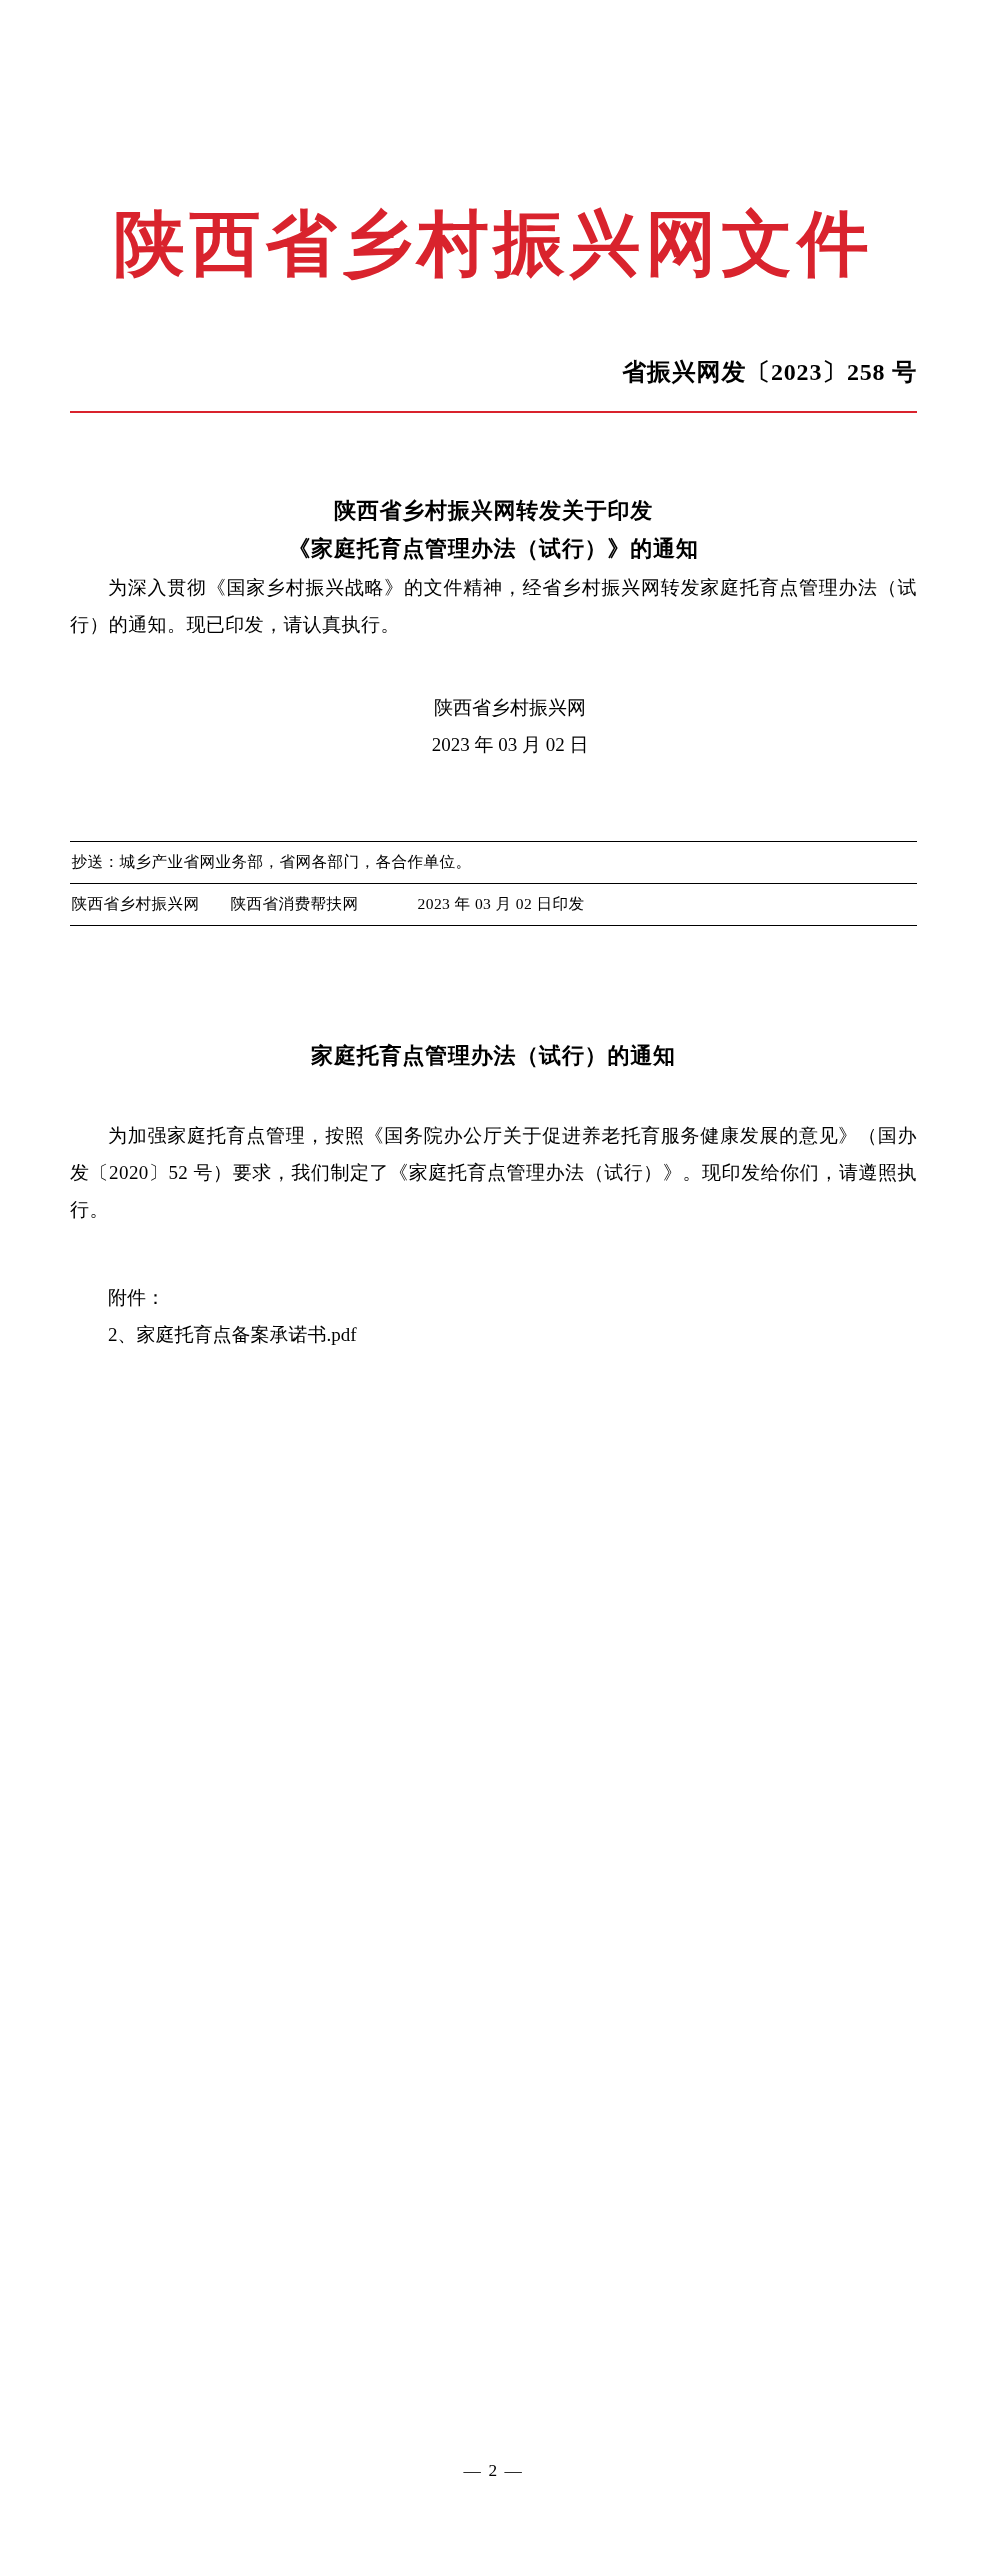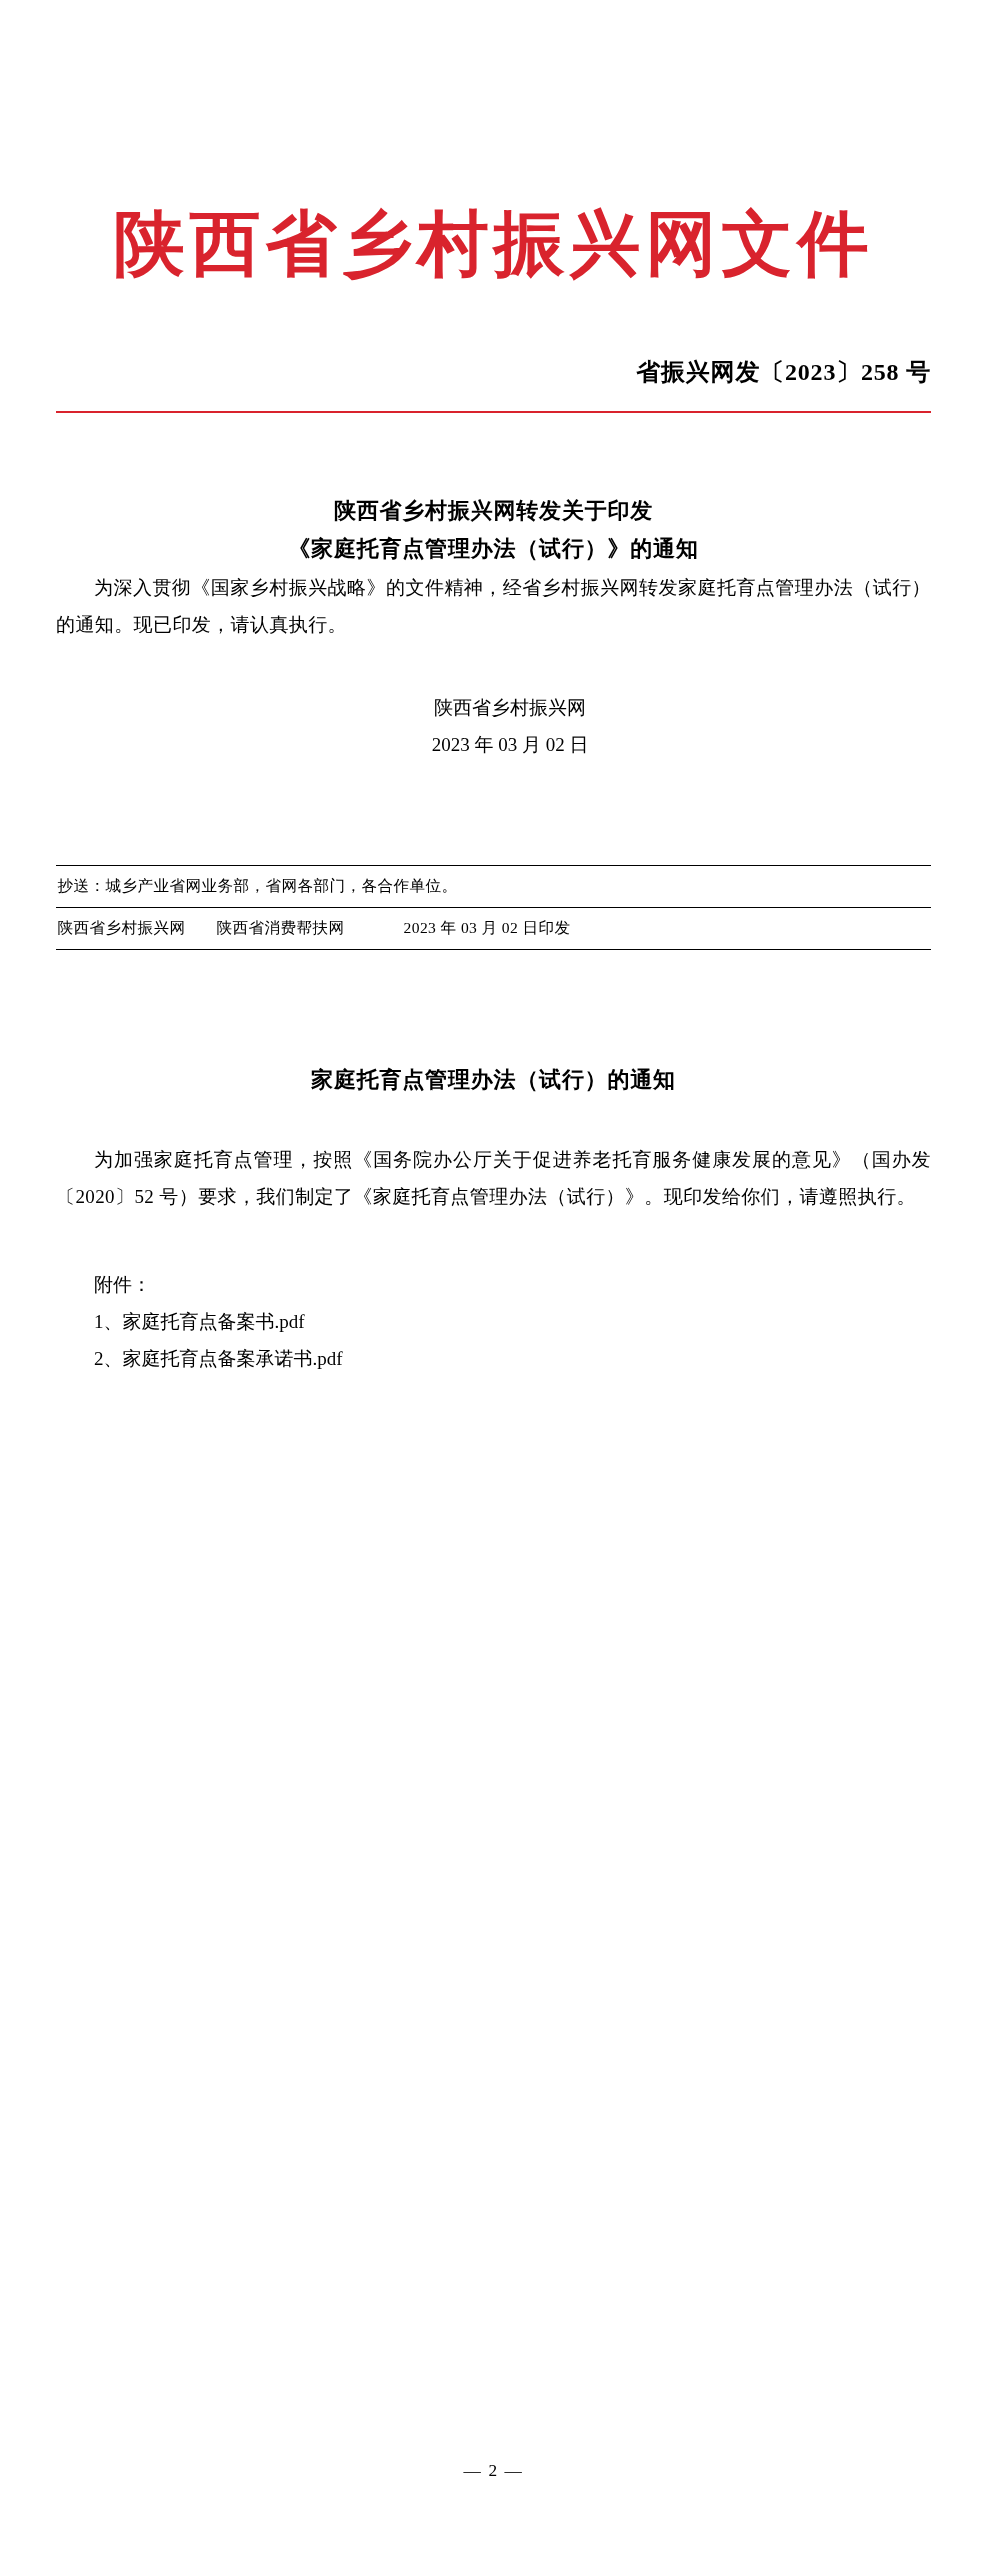--- a/index.html
+++ b/index.html
@@ -11,21 +11,21 @@
     width: 987px;
     min-height: 2576px;
     font-family: "Liberation Serif", "DejaVu Serif", serif;
     color: #000000;
     position: relative;
   }
   .page {
     width: 987px;
     min-height: 2576px;
     box-sizing: border-box;
-    padding: 0 56px;
+    padding: 0 70px;
     position: relative;
   }
 
   
   .masthead {
     text-align: center;
     margin-top: 250ccc;
   }
   .doc-title {
     color: #d9232d;
@@ -85,21 +85,21 @@
     line-height: 1.95;
     text-align: center;
     padding-left: 33px;
   }
   .signature .sig-line {
     display: block;
   }
 
   
   .footer-block {
-    margin-top: 102px;
+    margin-top: 78px;
   }
   .thin-rule {
     border: 0;
     border-top: 1.2px solid #000;
     margin: 0;
     width: 100%;
   }
   .cc-line {
     font-size: 15.6px;
     padding: 10px 1.6px 10px 1.6px;
@@ -189,19 +189,18 @@
     </div>
     <hr class="thin-rule">
   </div>
 
   <div class="attach-title">家庭托育点管理办法（试行）的通知</div>
 
   <div class="attach-para">为加强家庭托育点管理，按照《国务院办公厅关于促进养老托育服务健康发展的意见》（国办发〔2020〕52 号）要求，我们制定了《家庭托育点管理办法（试行）》。现印发给你们，请遵照执行。</div>
 
   <div class="attach-label">附件：</div>
 
-  <div class="attach-item">1、家庭托育点备案书.pdf</div>
   <div class="attach-item">2、家庭托育点备案承诺书.pdf</div>
 
   <div class="page-number">— 2 —</div>
 
 </div>
 
 
 </body></html>

